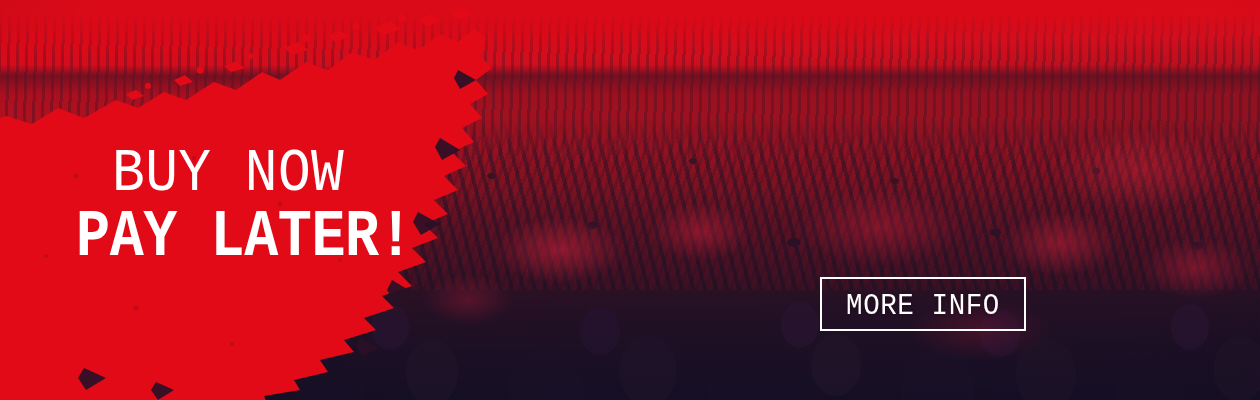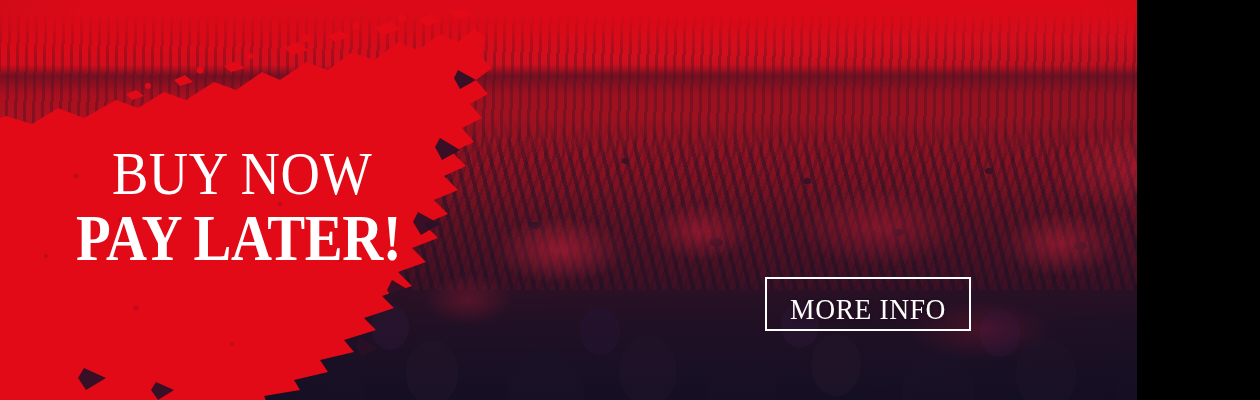--- a/index.html
+++ b/index.html
@@ -3,24 +3,24 @@
 <meta charset="utf-8">
 <title>Buy Now Pay Later Banner</title>
 <style>
   html, body {
     margin: 0;
     padding: 0;
     background: #000;
   }
   .banner {
     position: relative;
-    width: 1137px;
+    width: 1260px;
     height: 400px;
     overflow: hidden;
-    font-family: Liberation Serif, serif;
+    font-family: Liberation Mono, monospace;
     background: #181428;
     user-select: none;
   }
 
   
   .bg-layer {
     position: absolute;
     inset: 0;
     overflow: hidden;
   }
@@ -205,38 +205,38 @@
     transform: scaleX(0.93);
     transform-origin: right center;
     white-space: nowrap;
     margin-top: 14px;
     text-shadow: 0 1px 5px rgba(40,0,10,.38);
   }
 
   
   .cta {
     position: absolute;
-    left: 765px;
+    left: 820px;
     top: 277px;
     width: 206px;
     height: 54px;
     box-sizing: border-box;
     border: 2px solid #ffffff;
     background: transparent;
     color: #ffffff;
     font-family: inherit;
     font-size: 29px;
     font-weight: 400;
     letter-spacing: 0.6px;
     line-height: 1;
     display: flex;
-    align-items: flex-start;
+    align-items: flex-end;
     justify-content: center;
     cursor: pointer;
-    padding: 16px;
+    padding: 8px;
     z-index: 5;
     text-shadow: 0 1px 4px rgba(30,0,10,.45);
   }
   .cta span { transform: scaleX(0.95); display: inline-block; }
 </style>
 </head>
 <body>
 
 <div class="banner">
 

